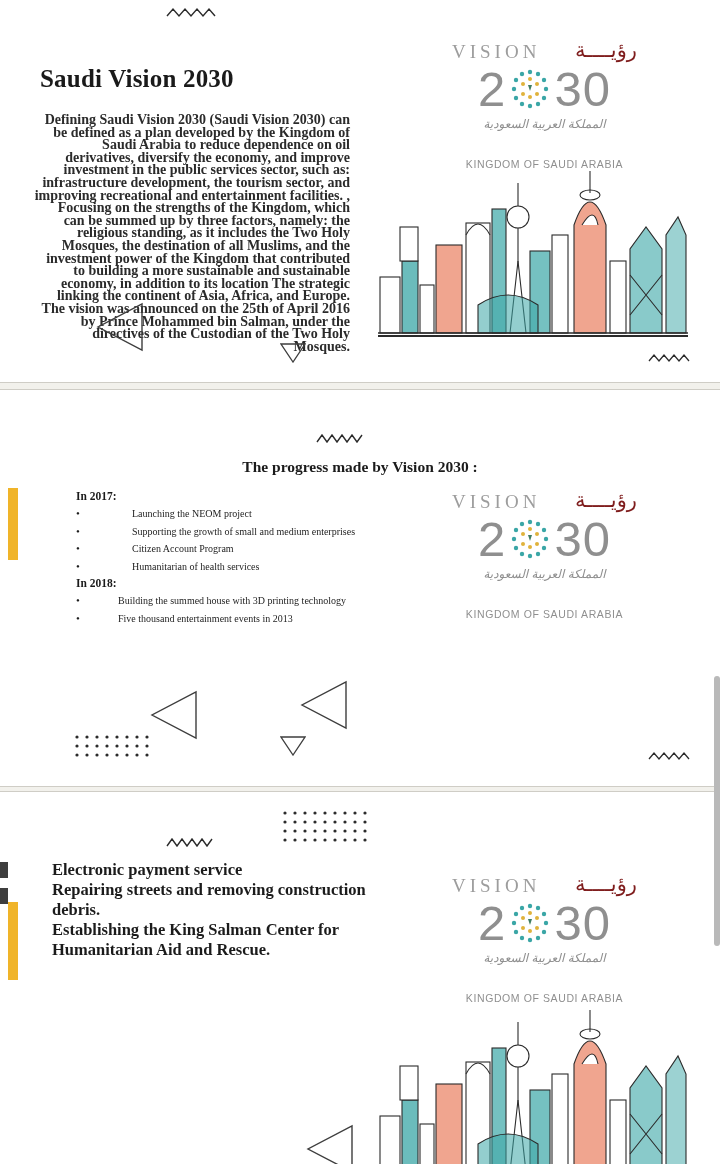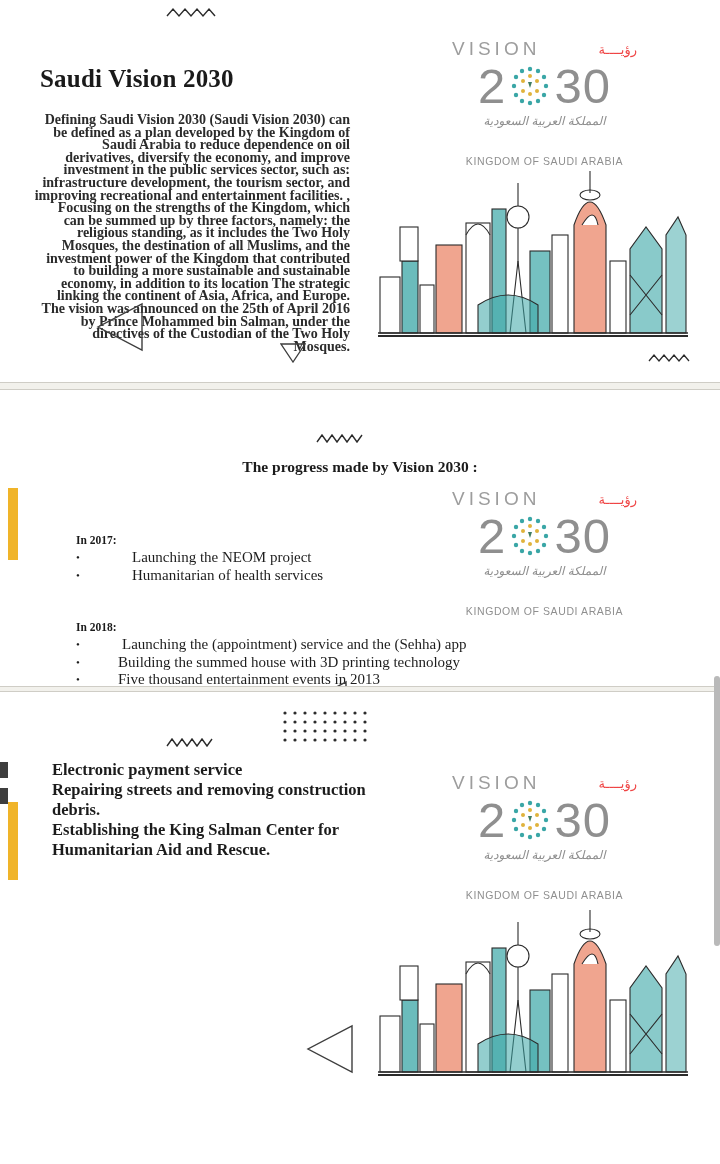--- a/index.html
+++ b/index.html
@@ -20,21 +20,21 @@
     width: 720px;
   }
   .slide {
     position: relative;
     width: 720px;
     background: #ffffff;
     overflow: hidden;
     box-sizing: border-box;
   }
   .slide-1 { height: 382px; }
-  .slide-2 { height: 296px; }
+  .slide-2 { height: 396px; }
   .slide-3 { height: 390px; }
 
   .slide-sep {
     height: 6px;
     width: 720px;
     background: #f2f1ec;
     border-top: 1px solid #cfcdc6;
     border-bottom: 1px solid #cfcdc6;
     position: relative;
   }
@@ -96,33 +96,34 @@
   }
 
   
   .logo {
     position: absolute;
     text-align: center;
     font-family: "Liberation Sans", sans-serif;
   }
   .logo .row1 {
     display: flex;
-    align-items: center;
+    align-items: flex-end;
     justify-content: space-between;
     color: #9a9a9a;
     letter-spacing: 3px;
+    font-family: Liberation Serif, serif;
   }
   .logo .vision {
     font-size: 19px;
     color: #9d9d9d;
     letter-spacing: 4px;
   }
   .logo .ar-top {
-    font-size: 13px;
-    color: #ef4444;
+    font-size: 21px;
+    color: #7f1d1d;
     direction: rtl;
   }
   .logo .num {
     font-size: 49px;
     color: #8f8f8f;
     letter-spacing: 1px;
     line-height: 52px;
     font-weight: 400;
     position: relative;
     display: flex;
@@ -148,29 +149,28 @@
     color: #8f8f8f;
     letter-spacing: 0.6px;
     margin-top: 27px;
   }
   .s2-block { position: absolute; }
   .year-label {
     font-size: 11.5px;
     font-weight: bold;
     color: #1b1b1b;
     margin-bottom: 3px;
-    margin-top: 44px;
   }
   ul.bullets {
     margin: 0;
     padding: 0;
     list-style: none;
   }
   ul.bullets li {
-    font-size: 15px;
+    font-size: 10px;
     color: #1d1d1d;
     line-height: 17.5px;
     position: relative;
     padding-left: 56px;
   }
   ul.bullets li:before {
     content: "•";
     position: absolute;
     left: 0;
     top: 0;
@@ -321,28 +321,29 @@
     </div>
 
     <div style="position:absolute; left:0; right:0; top:68px; text-align:center; font-size:15.5px; font-weight:bold; color:#1b1b1b;">The progress made by Vision 2030 :</div>
 
     <div class="yellow-bar" style="left:8px; top:98px; height:72px;"></div>
 
     <div class="s2-block" style="left:76px; top:100px; width:400px;">
       <div class="year-label">In 2017:</div>
       <ul class="bullets">
         <li>Launching the NEOM project</li>
+        <li>Supporting the growth of small and medium enterprises</li>
+        <li>Citizen Account Program</li>
         <li>Humanitarian of health services</li>
       </ul>
     </div>
 
     <div class="s2-block" style="left:76px; top:187px; width:420px;">
       <div class="year-label">In 2018:</div>
       <ul class="bullets tight">
-        <li style="padding-left:46px;">Launching the (appointment) service and the (Sehha) app</li>
         <li>Building the summed house with 3D printing technology</li>
         <li>Five thousand entertainment events in 2013</li>
       </ul>
     </div>
 
     <div class="logo" style="left:452px; top:98px; width:185px;">
       <div class="row1">
         <span class="vision">VISION</span>
         <span class="ar-top">رؤيــــة</span>
       </div>

